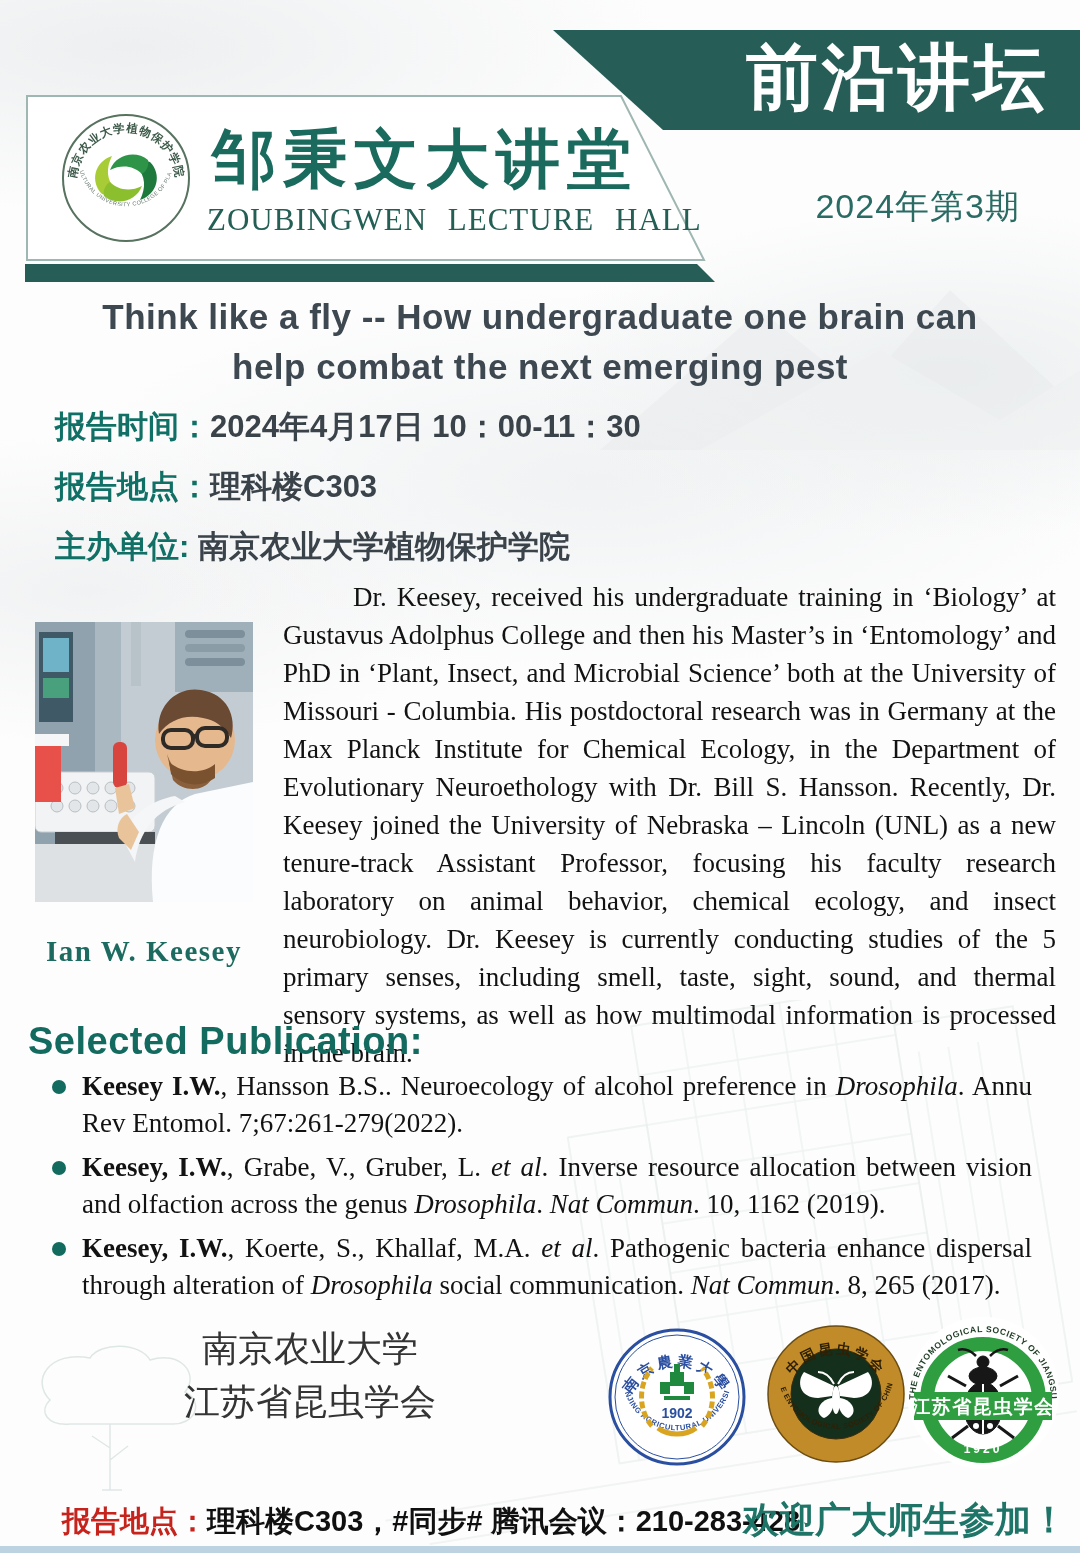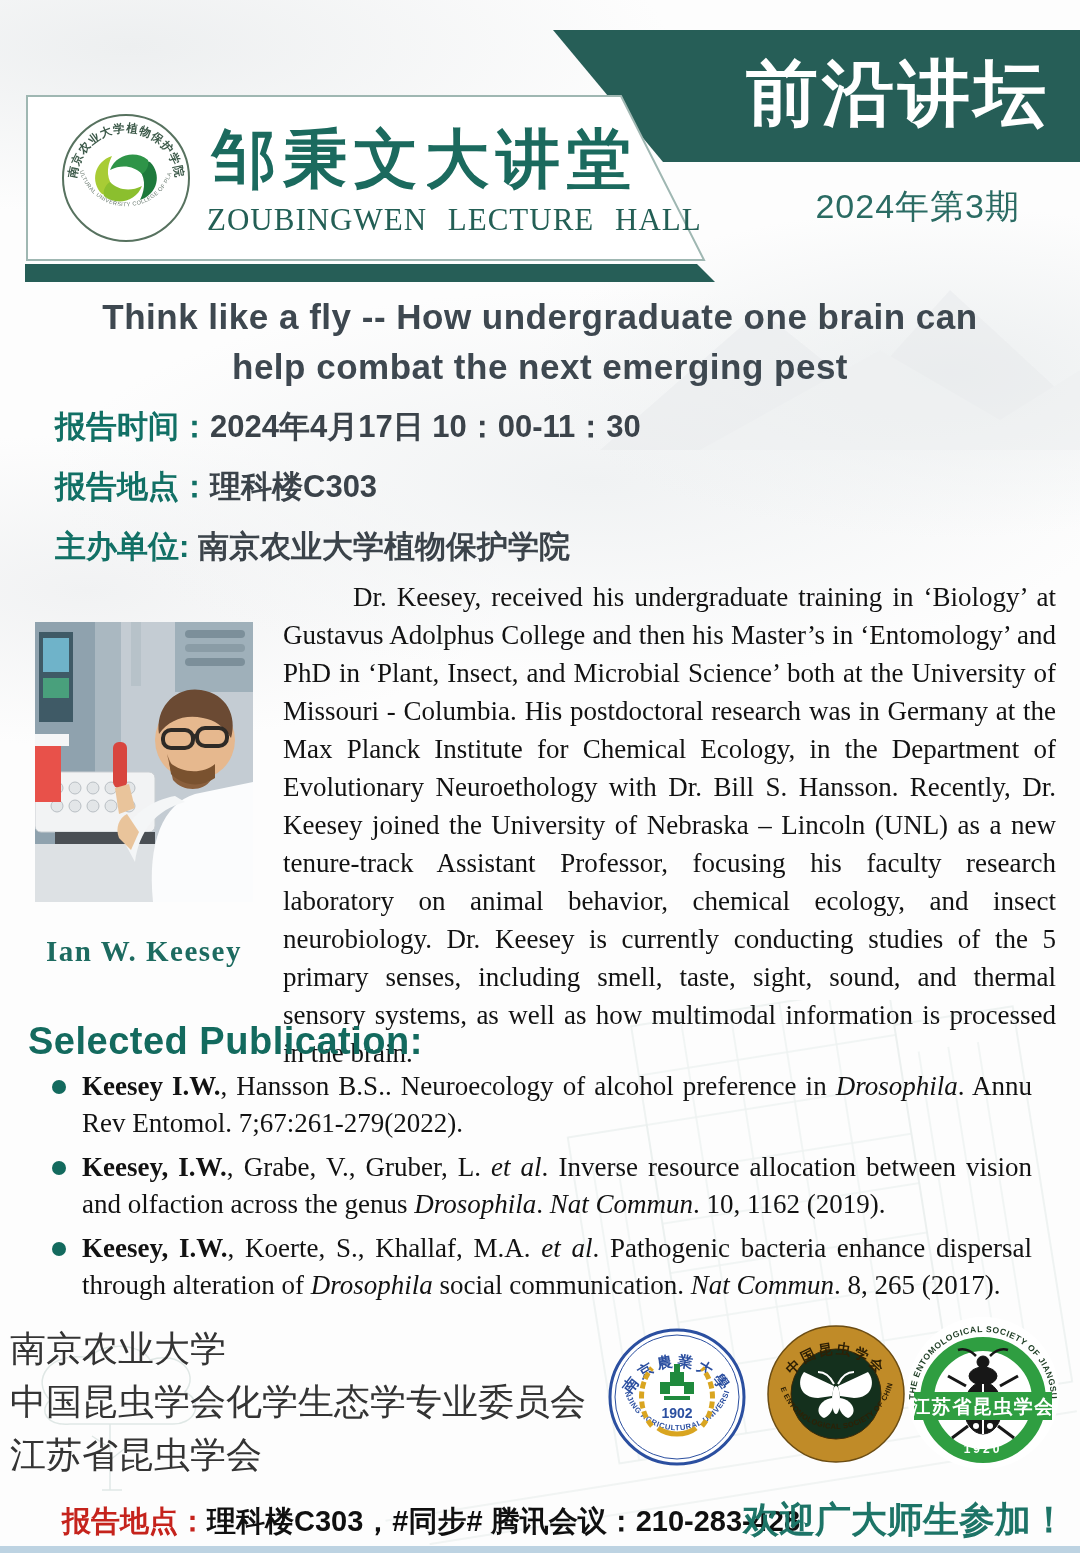--- a/index.html
+++ b/index.html
@@ -8,21 +8,21 @@
     font-family:"Liberation Sans",sans-serif;
     background:
       radial-gradient(900px 280px at 12% 3%, #edeff0 0%, rgba(255,255,255,0) 60%),
       radial-gradient(760px 300px at 88% 24%, #eceff0 0%, rgba(255,255,255,0) 55%),
       radial-gradient(900px 320px at 55% 31%, #f0f2f3 0%, rgba(255,255,255,0) 60%),
       radial-gradient(700px 260px at 8% 38%, #f1f2f3 0%, rgba(255,255,255,0) 60%),
       #fdfdfd;
   }
   .abs{position:absolute;}
   
-  .banner{left:553px;top:30px;width:527px;height:132px;background:#265e57;
+  .banner{left:553px;top:30px;width:527px;height:100px;background:#265e57;
     clip-path:polygon(0 0,100% 0,100% 100%,110px 100%);}
   .banner-text{position:absolute;right:30px;top:50%;transform:translateY(-52%);
     color:#ffffff;font-size:72px;font-weight:bold;letter-spacing:4px;white-space:nowrap;}
   .issue{left:780px;top:184px;width:240px;text-align:right;font-size:34px;color:#2a6b63;
     letter-spacing:1px;font-weight:500;white-space:nowrap;}
   .hallbox-svg{left:25px;top:94px;width:682px;height:168px;}
   .seal{left:60px;top:112px;width:132px;height:132px;}
   .hall-cn{left:212px;top:116px;font-size:64px;font-weight:bold;color:#1b6a5e;
     letter-spacing:7px;white-space:nowrap;font-family:"Liberation Serif",serif;}
   .hall-en{left:207px;top:202px;font-size:31px;color:#235f55;letter-spacing:1px;
@@ -48,21 +48,21 @@
   .bldg-watermark{left:290px;top:1000px;width:790px;height:545px;opacity:.35;pointer-events:none;}
   .tree-watermark{left:10px;top:1340px;width:330px;height:200px;opacity:.5;pointer-events:none;}
   .pub-heading{left:28px;top:1020px;font-size:38px;font-weight:bold;color:#136a5e;letter-spacing:.5px;}
   .pub-list{left:40px;top:1068px;width:992px;}
   .pub-item{display:flex;margin-bottom:7px;}
   .pub-bullet{flex:0 0 14px;width:14px;height:14px;border-radius:50%;background:#136a5e;margin:12px 16px 0 12px;}
   .pub-text{font-family:"Liberation Serif",serif;font-size:27px;line-height:37px;
     text-align:justify;color:#121212;}
   .pub-text b{font-weight:bold;}
   
-  .organizers{left:10px;top:1322px;width:600px;font-size:36px;
+  .organizers{left:10px;top:1322px;width:600px;text-align:center;font-size:36px;
     color:#343434;font-weight:500;line-height:53px;}
   .logo-nau{left:606px;top:1326px;width:142px;height:142px;}
   .logo-esc{left:766px;top:1324px;width:140px;height:140px;}
   .logo-esj{left:906px;top:1316px;width:154px;height:154px;}
   
   .venue-line{left:62px;top:1502px;white-space:nowrap;font-size:29px;font-weight:bold;}
   .venue-label{color:#c5231c;}
   .venue-text{color:#101010;}
   .welcome{left:740px;top:1496px;width:330px;text-align:center;font-size:36px;
     font-weight:bold;color:#1d7467;white-space:nowrap;}
@@ -223,21 +223,20 @@
         <span class="pub-text"><b>Keesey, I.W.</b><span>, Grabe, V., Gruber, L. </span><i>et al</i><span>. Inverse resource allocation between vision and olfaction across the genus </span><i>Drosophila</i><span>. </span><i>Nat Commun</i><span>. 10, 1162 (2019).</span></span>
       </div>
       <div class="pub-item">
         <span class="pub-bullet"></span>
         <span class="pub-text"><b>Keesey, I.W.</b><span>, Koerte, S., Khallaf, M.A. </span><i>et al</i><span>. Pathogenic bacteria enhance dispersal through alteration of </span><i>Drosophila</i><span> social communication. </span><i>Nat Commun</i><span>. 8, 265 (2017).</span></span>
       </div>
     </div>
 
   <div class="abs organizers">
     <div>南京农业大学</div>
-    <div>中国昆虫学会化学生态学专业委员会</div>
     <div>江苏省昆虫学会</div>
   </div>
 
   <svg class="abs logo-nau" viewBox="0 0 142 142">
     <circle cx="71" cy="71" r="67" fill="#ffffff" stroke="#2b4fa0" stroke-width="3"></circle>
     <circle cx="71" cy="71" r="62" fill="none" stroke="#2b4fa0" stroke-width="1"></circle>
     <defs>
       <path id="nauTop" d="M 21,78 A 52,52 0 0 1 121,78"></path>
       <path id="nauBot" d="M 18,64 A 55,55 0 0 0 124,64"></path>
     </defs>

